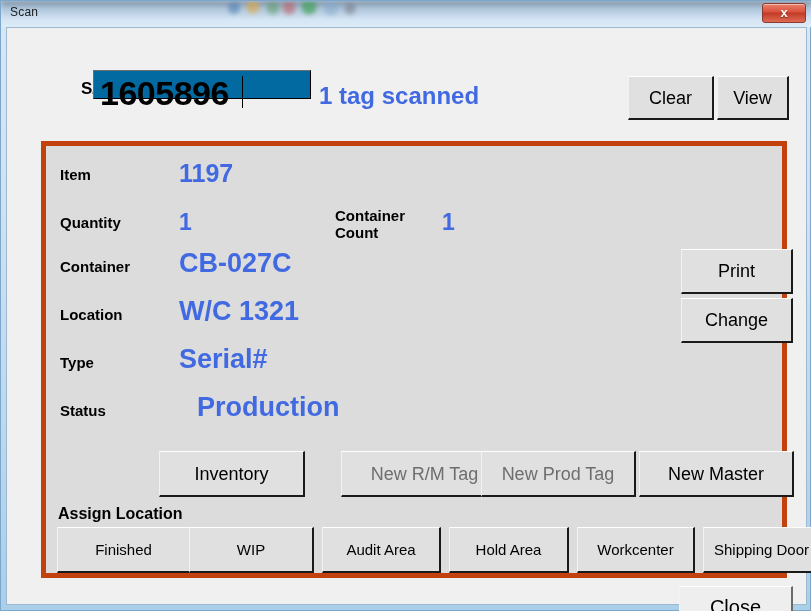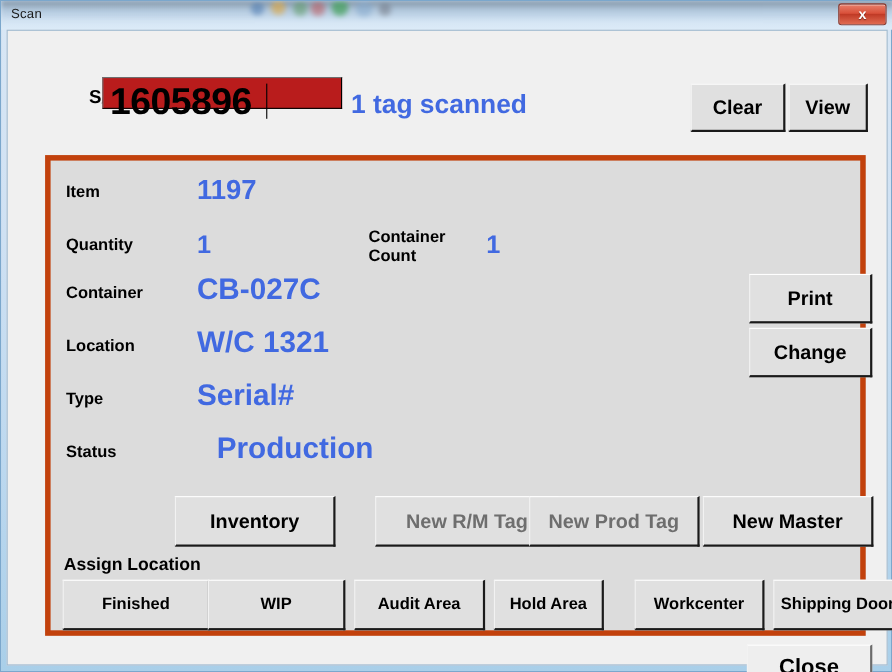--- a/index.html
+++ b/index.html
@@ -100,21 +100,21 @@
     font-size: 17px;
     font-weight: bold;
     color: #000;
     margin-left: 36px;
   }
   #sn-input {
     position: absolute;
     left: 86px; top: 42px;
     width: 218px; height: 29px;
     box-sizing: border-box;
-    background: #b91c1c;
+    background: #0369a1;
     border: 1px solid #000000;
     border-top-color: #6e6e6e;
     border-left-color: #6e6e6e;
   }
   #sn-value {
     position: absolute;
     left: 6px; top: 3px;
     font-size: 34px;
     font-weight: bold;
     color: #000;
@@ -141,21 +141,21 @@
   .btn {
     position: absolute;
     box-sizing: border-box;
     background: #e0e0e0;
     border-top: 1px solid #ffffff;
     border-left: 1px solid #f2f2f2;
     border-right: 2px solid #1a1a1a;
     border-bottom: 2px solid #1a1a1a;
     color: #000;
     font-family: "Liberation Sans", sans-serif;
-    font-weight: bold;
+    font-weight: normal;
     text-align: center;
     cursor: pointer;
     user-select: none;
     display: flex;
     align-items: center;
     justify-content: center;
     line-height: 1;
   }
   .btn.disabled {
     color: #6e6e6e;
@@ -225,21 +225,21 @@
     left: 12px; top: 359px;
     font-size: 16px;
     font-weight: bold;
     color: #000;
   }
 
   .btn-loc { top: 381px; height: 46px; font-size: 15px; }
   #btn-finished      { left: 11px;  width: 134px; }
   #btn-wip           { left: 143px; width: 125px; }
   #btn-audit-area    { left: 276px; width: 119px; }
-  #btn-hold-area     { left: 403px; width: 100px; }
+  #btn-hold-area     { left: 403px; width: 120px; }
   #btn-workcenter    { left: 531px; width: 118px; }
   #btn-shipping-door { left: 657px; width: 118px; }
 
   
   #btn-close-bottom {
     left: 672px; top: 558px; width: 114px; height: 42px; font-size: 20px;
     border-top: 1px solid #ffffff;
     border-left: 1px solid #f2f2f2;
     border-right: 2px solid #6b6b6b;
     border-bottom: 2px solid #6b6b6b;

